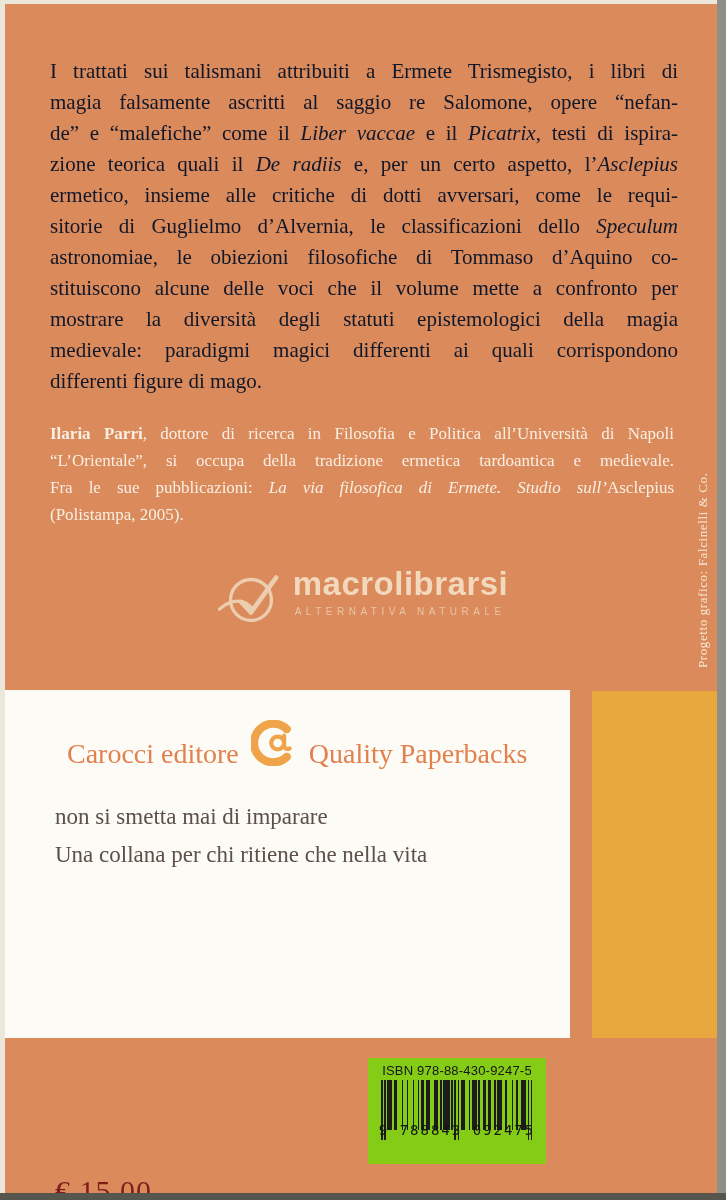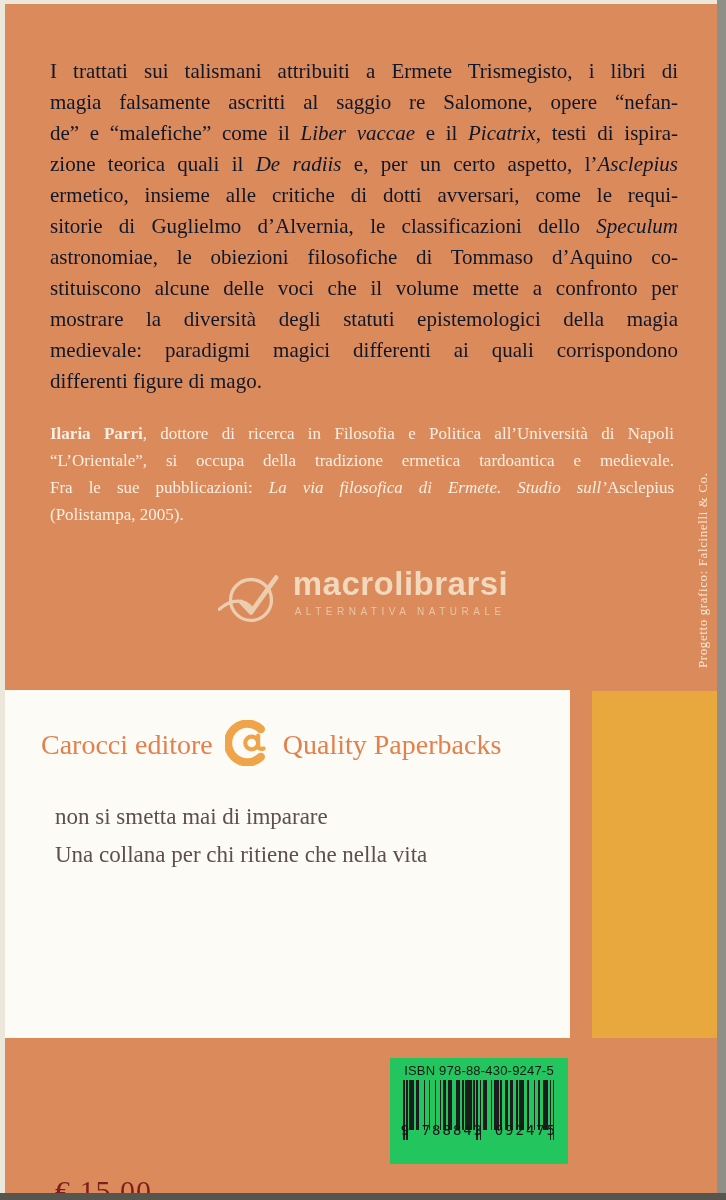--- a/index.html
+++ b/index.html
@@ -42,40 +42,40 @@
     font-family:"Liberation Sans", sans-serif;font-size:10px;
     letter-spacing:4.5px;color:#e9c5a5;margin-top:4px;padding-left:2px;
   }
 
   
   .panel{
     position:absolute;left:5px;top:690px;width:565px;height:348px;
     background:#fcfbf6;z-index:5;
   }
   .pub-row{
-    position:absolute;left:36px;top:30px;
-    display:flex;align-items:center;gap:12px;
+    position:absolute;left:62px;top:30px;
+    display:flex;align-items:flex-end;gap:12px;
   }
   .pub-name,.pub-series{
     font-size:28px;color:#e2804e;white-space:nowrap;
   }
   .tagline{
     position:absolute;left:50px;top:108px;
     font-size:23px;line-height:38px;color:#5d5049;
   }
 
   .yellow-rect{
     position:absolute;left:592px;top:691px;width:125px;height:347px;
     background:#e8a83e;z-index:5;
   }
 
   
   .barcode-box{
-    position:absolute;left:390px;top:1058px;width:178px;height:106px;
-    background:#22c55e;z-index:6;border-radius:1px;
+    position:absolute;left:368px;top:1058px;width:178px;height:106px;
+    background:#84cc16;z-index:6;border-radius:1px;
   }
   .isbn-label{
     margin-top:5px;text-align:center;
     font-family:"Liberation Sans", sans-serif;font-size:13px;color:#161616;
     letter-spacing:.2px;
   }
   .bars{
     margin:2px 13px 0 13px;height:50px;
     display:flex;align-items:flex-start;
   }

